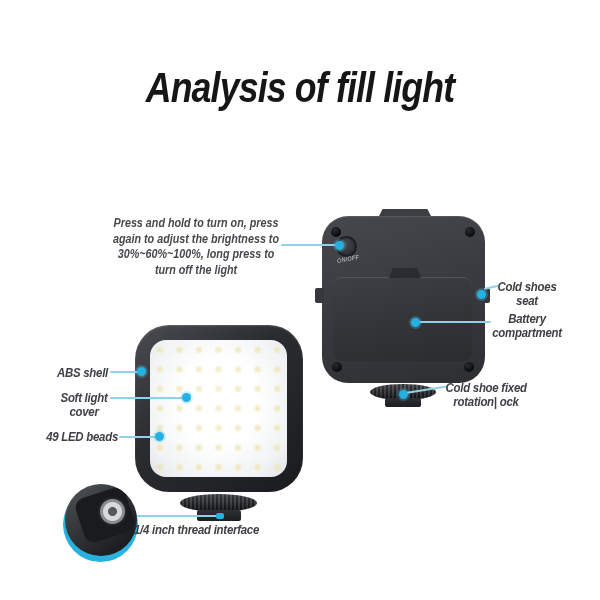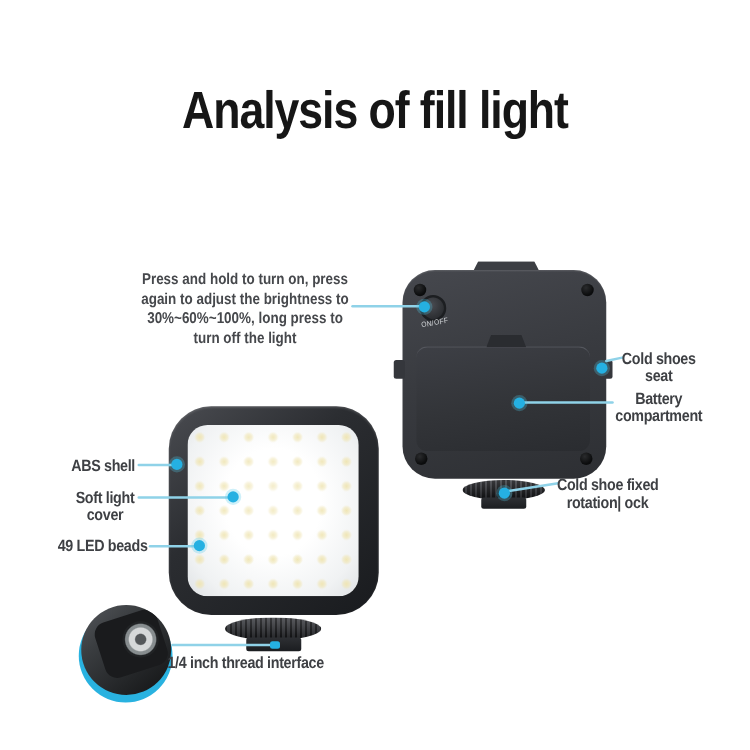--- a/index.html
+++ b/index.html
@@ -1,18 +1,18 @@
 <!DOCTYPE html>
 <html><head>
 <meta charset="utf-8">
 <style>
   html,body{margin:0;padding:0;background:#ffffff;}
   #canvas{
     position:relative;width:600px;height:600px;background:#ffffff;overflow:hidden;
-    font-family:"Liberation Sans", sans-serif;color:#3e4044;
+    font-family:"Liberation Sans", sans-serif;color:#3e4044;font-style:italic;
   }
   
   .title{
     position:absolute;left:0;right:0;top:64px;text-align:center;
     font-size:42px;font-weight:bold;color:#161616;letter-spacing:-1px;
     white-space:nowrap;transform:scaleX(.85);transform-origin:center;
   }
   .instructions{
     position:absolute;left:86px;top:216px;width:220px;text-align:center;
     font-size:12.5px;font-weight:bold;color:#46484c;line-height:15.5px;

